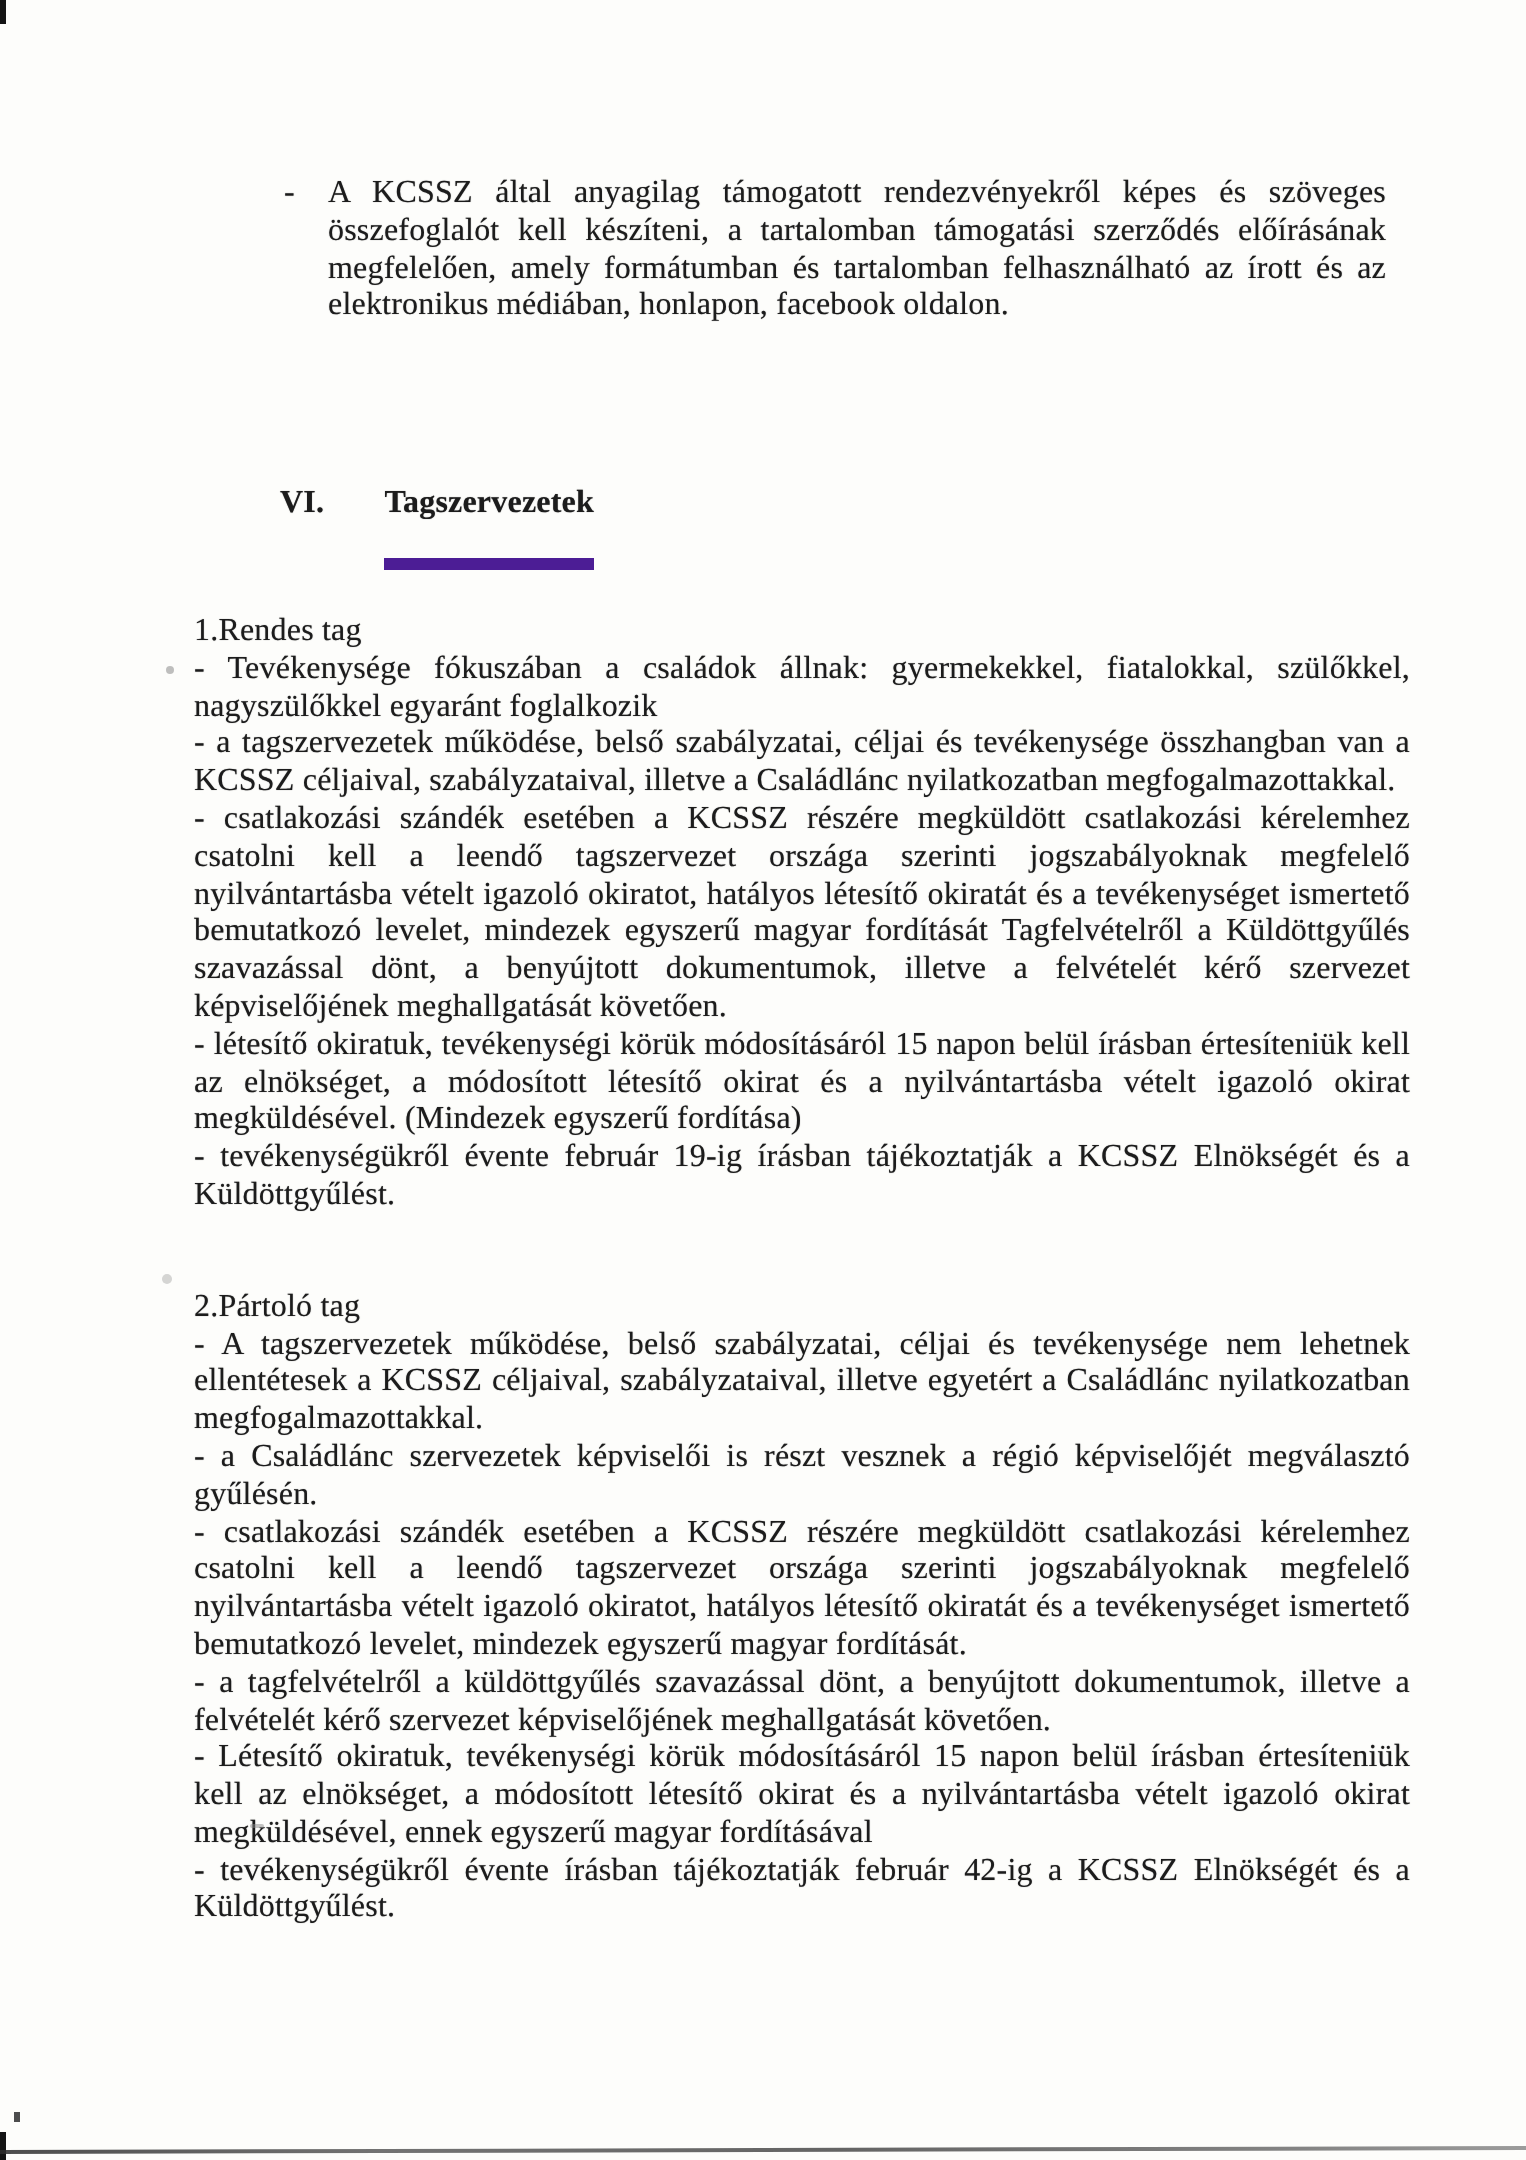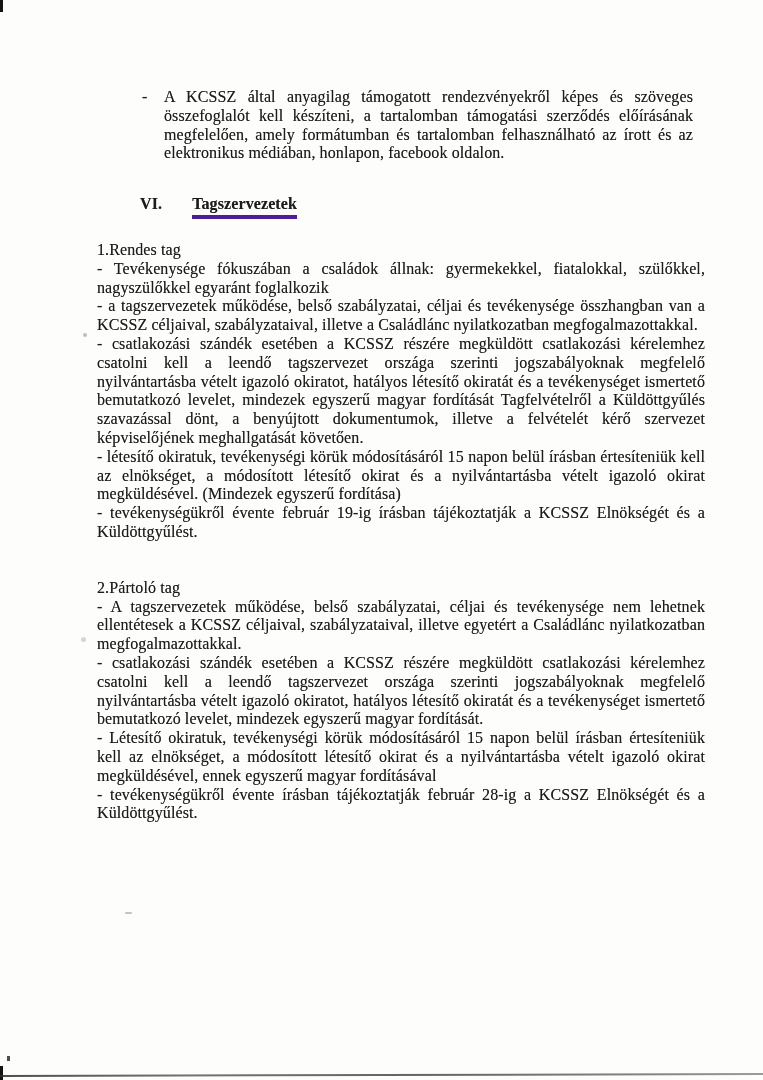--- a/index.html
+++ b/index.html
@@ -41,22 +41,23 @@
   }
   .section-heading {
     margin-top: 32px;
     margin-left: 43px;
     font-weight: bold;
   }
   .sec-num { display: inline-block; text-align: right; }
   .sec-title {
     display: inline-block;
     margin-left: 26px;
-    border-bottom: 4px solid #4c1d95;
-    padding-bottom: 1px;
+    border-bottom: 6px solid #4c1d95;
+    padding-bottom: 17px;
+    margin-top: 48px;
   }
   .subsection { margin-top: 22px; }
   .subsection.second { margin-top: 37px; }
   .sub-heading {
     margin: 0;
     text-decoration-thickness: 1.5px;
     text-underline-offset: 2px;
   }
   .para {
     margin: 0;
@@ -104,23 +105,25 @@
       <p class="para">- Tevékenysége fókuszában a családok állnak: gyermekekkel, fiatalokkal, szülőkkel, nagyszülőkkel egyaránt foglalkozik</p>
       <p class="para">- a tagszervezetek működése, belső szabályzatai, céljai és tevékenysége összhangban van a KCSSZ céljaival, szabályzataival, illetve a Családlánc nyilatkozatban megfogalmazottakkal.</p>
       <p class="para">- csatlakozási szándék esetében a KCSSZ részére megküldött csatlakozási kérelemhez csatolni kell a leendő tagszervezet országa szerinti jogszabályoknak megfelelő nyilvántartásba vételt igazoló okiratot, hatályos létesítő okiratát és a tevékenységet ismertető bemutatkozó levelet, mindezek egyszerű magyar fordítását Tagfelvételről a Küldöttgyűlés szavazással dönt, a benyújtott dokumentumok, illetve a felvételét kérő szervezet képviselőjének meghallgatását követően.</p>
       <p class="para">- létesítő okiratuk, tevékenységi körük módosításáról 15 napon belül írásban értesíteniük kell az elnökséget, a módosított létesítő okirat és a nyilvántartásba vételt igazoló okirat megküldésével. (Mindezek egyszerű fordítása)</p>
       <p class="para">- tevékenységükről évente február 19-ig írásban tájékoztatják a KCSSZ Elnökségét és a Küldöttgyűlést.</p>
     </div>
 
     <div class="subsection second">
       <p class="sub-heading">2.Pártoló tag</p>
       <p class="para">- A tagszervezetek működése, belső szabályzatai, céljai és tevékenysége nem lehetnek ellentétesek a KCSSZ céljaival, szabályzataival, illetve egyetért a Családlánc nyilatkozatban megfogalmazottakkal.</p>
+      <p class="para">- a Családlánc szervezetek képviselői is részt vesznek a régió képviselőjét megválasztó gyűlésén.</p>
       <p class="para">- csatlakozási szándék esetében a KCSSZ részére megküldött csatlakozási kérelemhez csatolni kell a leendő tagszervezet országa szerinti jogszabályoknak megfelelő nyilvántartásba vételt igazoló okiratot, hatályos létesítő okiratát és a tevékenységet ismertető bemutatkozó levelet, mindezek egyszerű magyar fordítását.</p>
+      <p class="para">- a tagfelvételről a küldöttgyűlés szavazással dönt, a benyújtott dokumentumok, illetve a felvételét kérő szervezet képviselőjének meghallgatását követően.</p>
       <p class="para">- Létesítő okiratuk, tevékenységi körük módosításáról 15 napon belül írásban értesíteniük kell az elnökséget, a módosított létesítő okirat és a nyilvántartásba vételt igazoló okirat megküldésével, ennek egyszerű magyar fordításával</p>
-      <p class="para">- tevékenységükről évente írásban tájékoztatják február 28-ig a KCSSZ Elnökségét és a Küldöttgyűlést.</p>
+      <p class="para">- tevékenységükről évente írásban tájékoztatják február 42-ig a KCSSZ Elnökségét és a Küldöttgyűlést.</p>
     </div>
 
   </div>
 
   <div class="artifact edge-dash-1"></div>
   <div class="artifact edge-dash-2"></div>
   <div class="artifact edge-dash-3"></div>
   <div class="artifact corner-bl"></div>
   <div class="artifact mark-bl"></div>
   <div class="bottom-line"></div>

